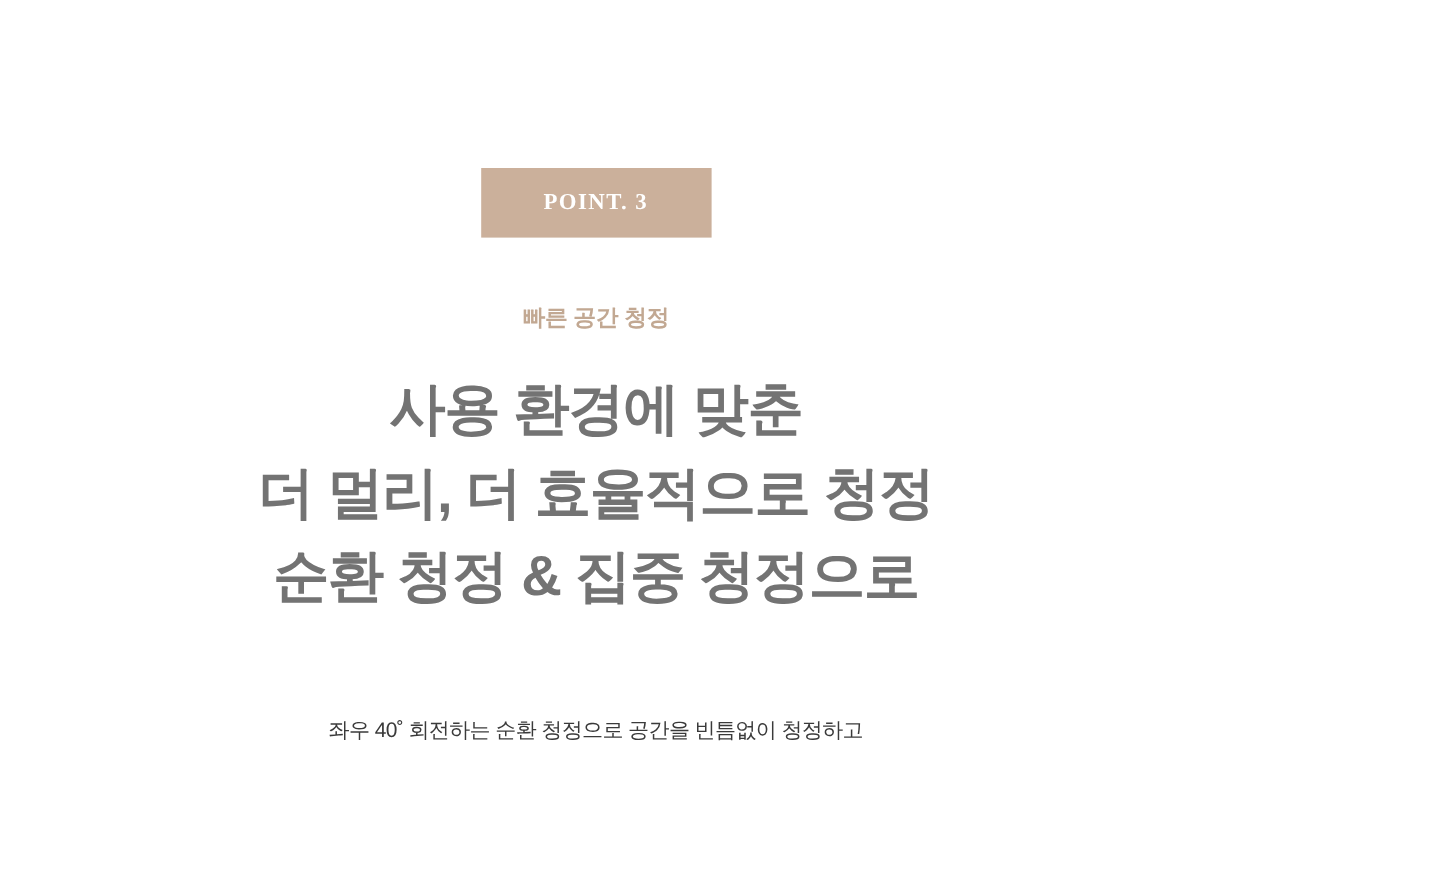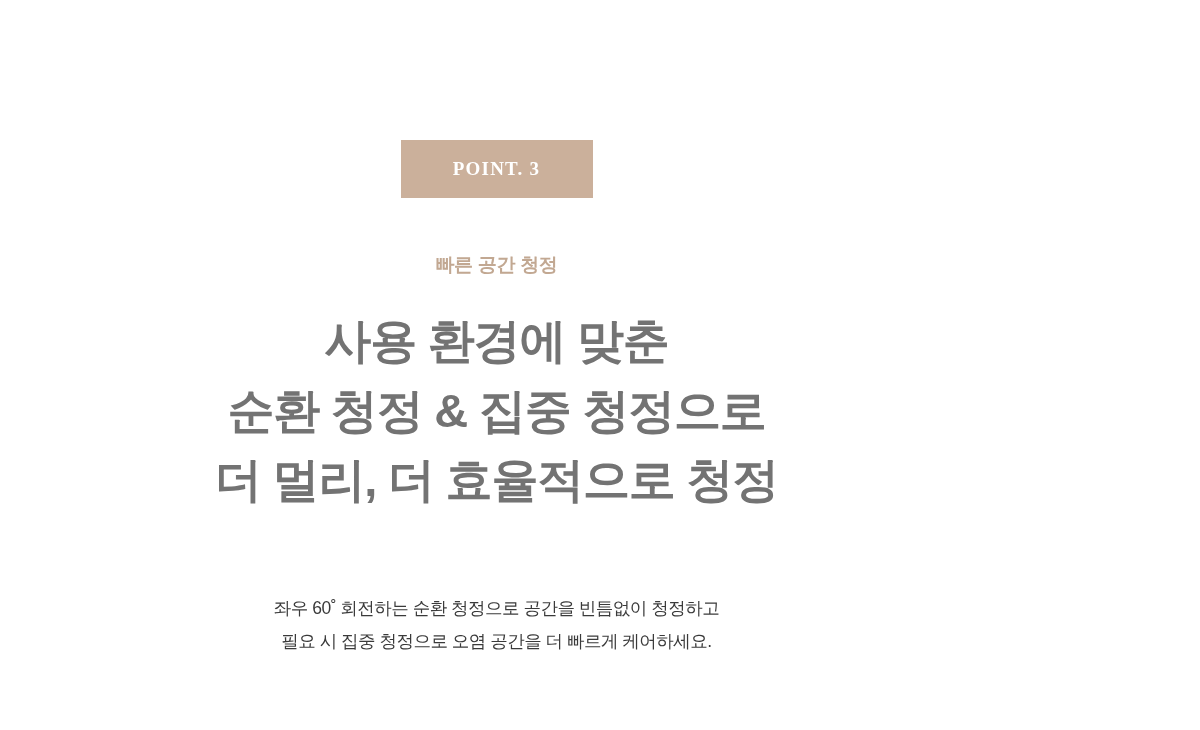--- a/index.html
+++ b/index.html
@@ -83,22 +83,21 @@
 <div class="page">
 
   <div class="point-badge">
     <span>POINT. 3</span>
   </div>
 
   <div class="eyebrow">빠른 공간 청정</div>
 
   <h1 class="headline">
     <span class="line">사용 환경에 맞춘</span>
+    <span class="line">더 멀리, 더 효율적으로 청정</span>
     <span class="line">순환 청정 &amp; 집중 청정으로</span>
-    <span class="line">더 멀리, 더 효율적으로 청정</span>
   </h1>
 
   <p class="subcopy">
-    <span class="line">좌우 60˚ 회전하는 순환 청정으로 공간을 빈틈없이 청정하고</span>
-    <span class="line">필요 시 집중 청정으로 오염 공간을 더 빠르게 케어하세요.</span>
+    <span class="line">좌우 40˚ 회전하는 순환 청정으로 공간을 빈틈없이 청정하고</span>
   </p>
 
 </div>
 
 </body></html>

